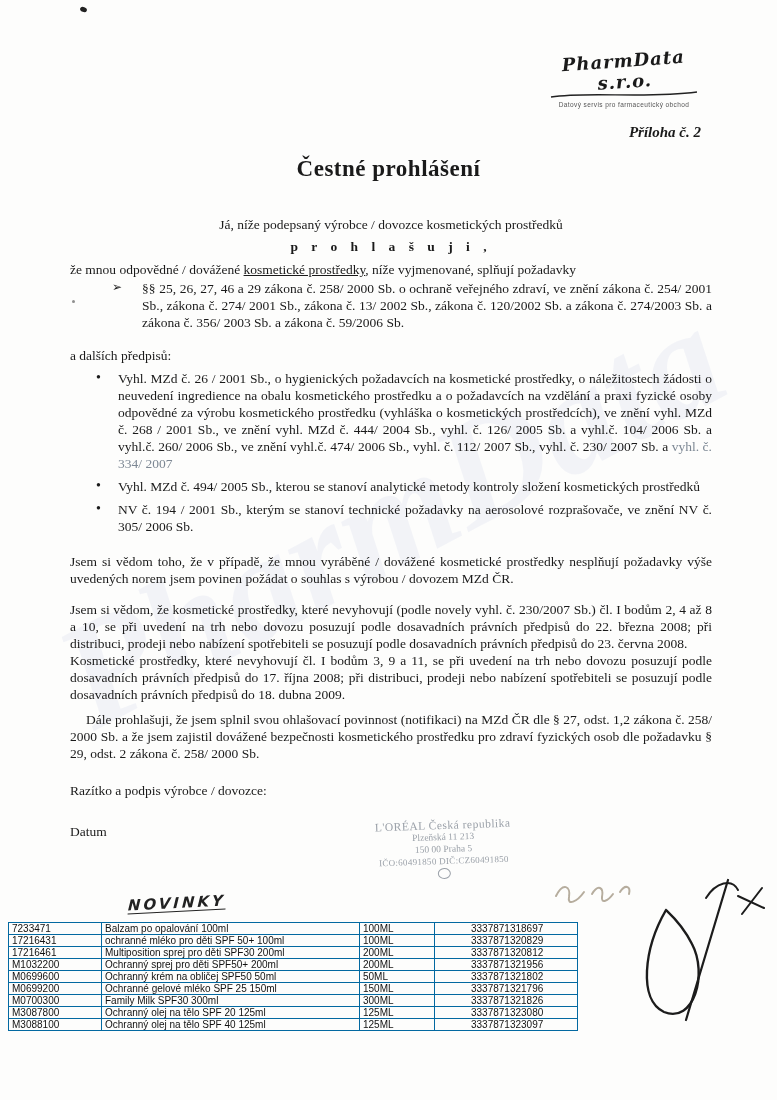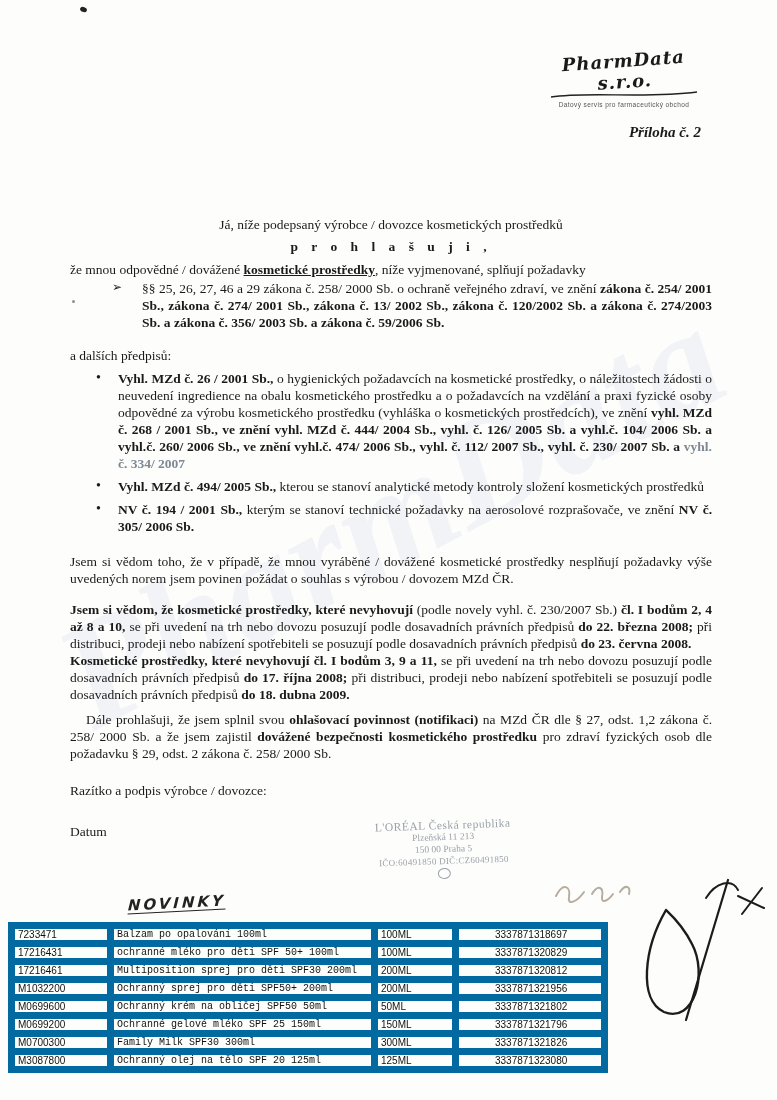--- a/index.html
+++ b/index.html
@@ -1,18 +1,18 @@
 <!DOCTYPE html>
 <html><head>
 <meta charset="utf-8">
 <style>
   html,body{margin:0;padding:0;background:#e8e8e8;}
   .page{position:relative;width:777px;height:1100px;background:#fdfdfc;overflow:hidden;
         font-family:"Liberation Serif","DejaVu Serif",serif;color:#1a1a1a;}
-  .b{font-weight:bold;}
+  .b{font-weight:normal;}
   .u{text-decoration:underline;}
   .g{color:#7d8894;}
   
   .speck{position:absolute;background:#222;border-radius:50%;}
   .s1{left:80px;top:7px;width:7px;height:5px;transform:rotate(20deg);}
   .s2{left:72px;top:300px;width:3px;height:3px;opacity:.5;}
   
   .watermark{position:absolute;left:10px;top:430px;width:760px;text-align:center;
              font-style:italic;font-weight:bold;font-size:150px;color:#4a5fb0;opacity:.055;
              transform:rotate(-28deg);pointer-events:none;white-space:nowrap;}
@@ -51,23 +51,23 @@
   .stamp-l4{font-size:9px;letter-spacing:.3px;}
   .stamp-circle{width:11px;height:9px;border:1px solid #9aa0a8;border-radius:50%;margin:1px auto 0;}
   
   .novinky{position:absolute;left:128px;top:894px;font-family:"DejaVu Sans",sans-serif;
            font-style:italic;font-weight:600;font-size:15px;letter-spacing:3px;color:#222;
            transform:rotate(-3deg) skewX(-6deg);text-decoration:underline;text-underline-offset:3px;}
   .sig{position:absolute;left:538px;top:852px;z-index:5;}
   
   .products{position:absolute;left:8px;top:922px;border-collapse:collapse;
             font-family:"Liberation Sans","DejaVu Sans",sans-serif;font-size:10px;color:#111;}
-  .products td{border:7px solid #0369a1;padding:0 3px;height:11px;line-height:11px;white-space:nowrap;overflow:hidden;}
+  .products td{border:1px solid #0369a1;padding:0 3px;height:11px;line-height:11px;white-space:nowrap;overflow:hidden;}
   .products .c0{width:86px;}
-  .products .c1{width:251px;font-family:Liberation Mono, monospace;}
+  .products .c1{width:251px;}
   .products .c2{width:68px;margin-left:46px;}
   .products .c3{width:103px;padding-left:36px;}
 </style>
 </head>
 <body>
 
 <div class="page">
 
   <div class="speck s1"></div>
   <div class="speck s2"></div>
@@ -77,20 +77,21 @@
   <div class="logo">
     <div class="logo-script">PharmData s.r.o.</div>
     <svg class="logo-underline" width="150" height="10" viewBox="0 0 150 10">
       <path d="M2,7 C40,1 95,9 148,2" stroke="#222" stroke-width="1.4" fill="none"></path>
     </svg>
     <div class="logo-tagline">Datový servis pro farmaceutický obchod</div>
   </div>
 
   <div class="priloha">Příloha č. 2</div>
 
+  <h1 class="title">Čestné prohlášení</h1>
 
   <div class="content">
     <p class="center-line">Já, níže podepsaný výrobce / dovozce kosmetických prostředků</p>
     <p class="prohl">p r o h l a š u j i ,</p>
     <p class="just"><span>že mnou odpovědné / dovážené </span><span class="b u">kosmetické prostředky</span><span>,  níže vyjmenované, splňují požadavky</span></p>
 
     <div class="arrow-item">
       <span class="arrow">➢</span>
       <p class="just"><span>§§ 25, 26, 27, 46 a 29 zákona č. 258/ 2000 Sb. o ochraně veřejného zdraví, ve znění </span><span class="b">zákona č. 254/ 2001 Sb., zákona č. 274/ 2001 Sb., zákona č. 13/ 2002 Sb., zákona č. 120/2002 Sb. a zákona č. 274/2003 Sb. a zákona č. 356/ 2003 Sb. a zákona č. 59/2006 Sb.</span></p>
     </div>
@@ -183,16 +184,22 @@
           <td class="c1">Family Milk SPF30 300ml</td>
           <td class="c2">300ML</td>
           <td class="c3">3337871321826</td>
         </tr>
         <tr>
           <td class="c0">M3087800</td>
           <td class="c1">Ochranný olej na tělo SPF 20 125ml</td>
           <td class="c2">125ML</td>
           <td class="c3">3337871323080</td>
         </tr>
+        <tr>
+          <td class="c0">M3088100</td>
+          <td class="c1">Ochranný olej na tělo SPF 40 125ml</td>
+          <td class="c2">125ML</td>
+          <td class="c3">3337871323097</td>
+        </tr>
       </tbody>
   </table>
 
 </div>
 
 </body></html>

